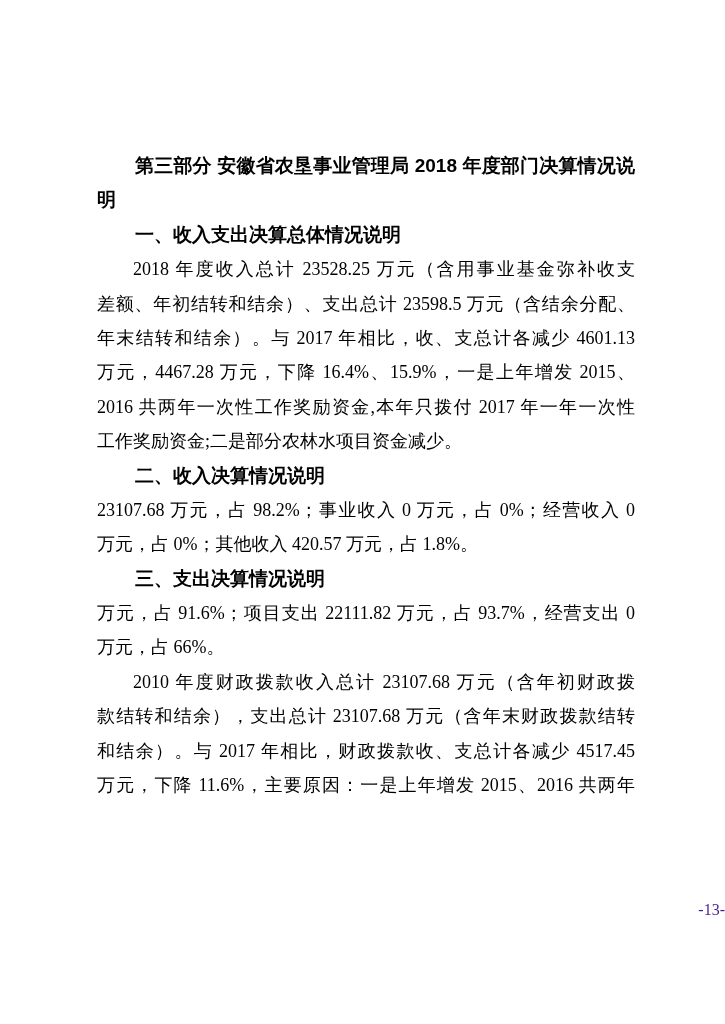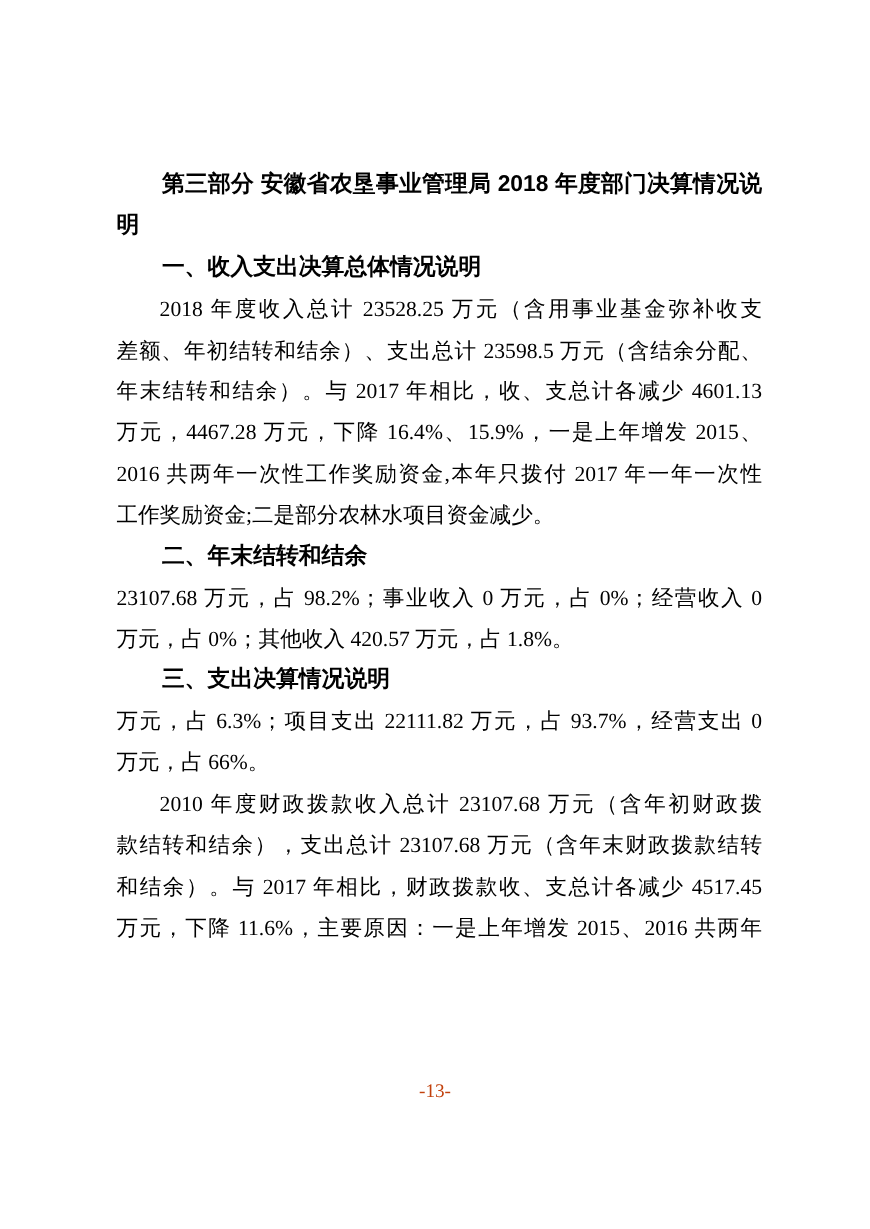--- a/index.html
+++ b/index.html
@@ -14,21 +14,21 @@
     position: relative;
     width: 725px;
     height: 1024px;
     background: #ffffff;
     color: #000000;
     overflow: hidden;
   }
   .content {
     position: absolute;
     left: 97px;
-    top: 137px;
+    top: 149px;
     width: 538px;
   }
   .line {
     height: 34.4px;
     line-height: 34.4px;
     font-size: 18px;
     overflow: hidden;
     white-space: normal;
     color: #000000;
     font-family: "Liberation Serif", "DejaVu Serif", serif;
@@ -45,45 +45,45 @@
     font-weight: 700;
     font-size: 19px;
   }
   .page-number {
     position: absolute;
     left: 0;
     right: 0;
     top: 897px;
     height: 26px;
     line-height: 26px;
-    text-align: center;
+    text-align: right;
     font-size: 16px;
-    color: #c2410c;
+    color: #4c1d95;
     font-family: "Liberation Serif", "DejaVu Serif", serif;
   }
 </style>
 </head>
 <body>
 
 <div class="page">
   <div class="content">
       <div class="line title indent fill">第三部分 安徽省农垦事业管理局 2018 年度部门决算情况说</div>
       <div class="line title">明</div>
       <div class="line heading indent">一、收入支出决算总体情况说明</div>
       <div class="line body indent fill">2018 年度收入总计 23528.25 万元（含用事业基金弥补收支</div>
       <div class="line body fill">差额、年初结转和结余）、支出总计 23598.5 万元（含结余分配、</div>
       <div class="line body fill">年末结转和结余）。与 2017 年相比，收、支总计各减少 4601.13</div>
       <div class="line body fill">万元，4467.28 万元，下降 16.4%、15.9%，一是上年增发 2015、</div>
       <div class="line body fill">2016 共两年一次性工作奖励资金,本年只拨付 2017 年一年一次性</div>
       <div class="line body">工作奖励资金;二是部分农林水项目资金减少。</div>
-      <div class="line heading indent">二、年末结转和结余</div>
+      <div class="line heading indent">二、收入决算情况说明</div>
       <div class="line body fill">23107.68 万元，占 98.2%；事业收入 0 万元，占 0%；经营收入 0</div>
       <div class="line body">万元，占 0%；其他收入 420.57 万元，占 1.8%。</div>
       <div class="line heading indent">三、支出决算情况说明</div>
-      <div class="line body fill">万元，占 6.3%；项目支出 22111.82 万元，占 93.7%，经营支出 0</div>
+      <div class="line body fill">万元，占 91.6%；项目支出 22111.82 万元，占 93.7%，经营支出 0</div>
       <div class="line body">万元，占 66%。</div>
       <div class="line body indent fill">2010 年度财政拨款收入总计 23107.68 万元（含年初财政拨</div>
       <div class="line body fill">款结转和结余），支出总计 23107.68 万元（含年末财政拨款结转</div>
       <div class="line body fill">和结余）。与 2017 年相比，财政拨款收、支总计各减少 4517.45</div>
       <div class="line body fill">万元，下降 11.6%，主要原因：一是上年增发 2015、2016 共两年</div>
     </div>
   <div class="page-number">-13-</div>
 </div>
 
 </body></html>

